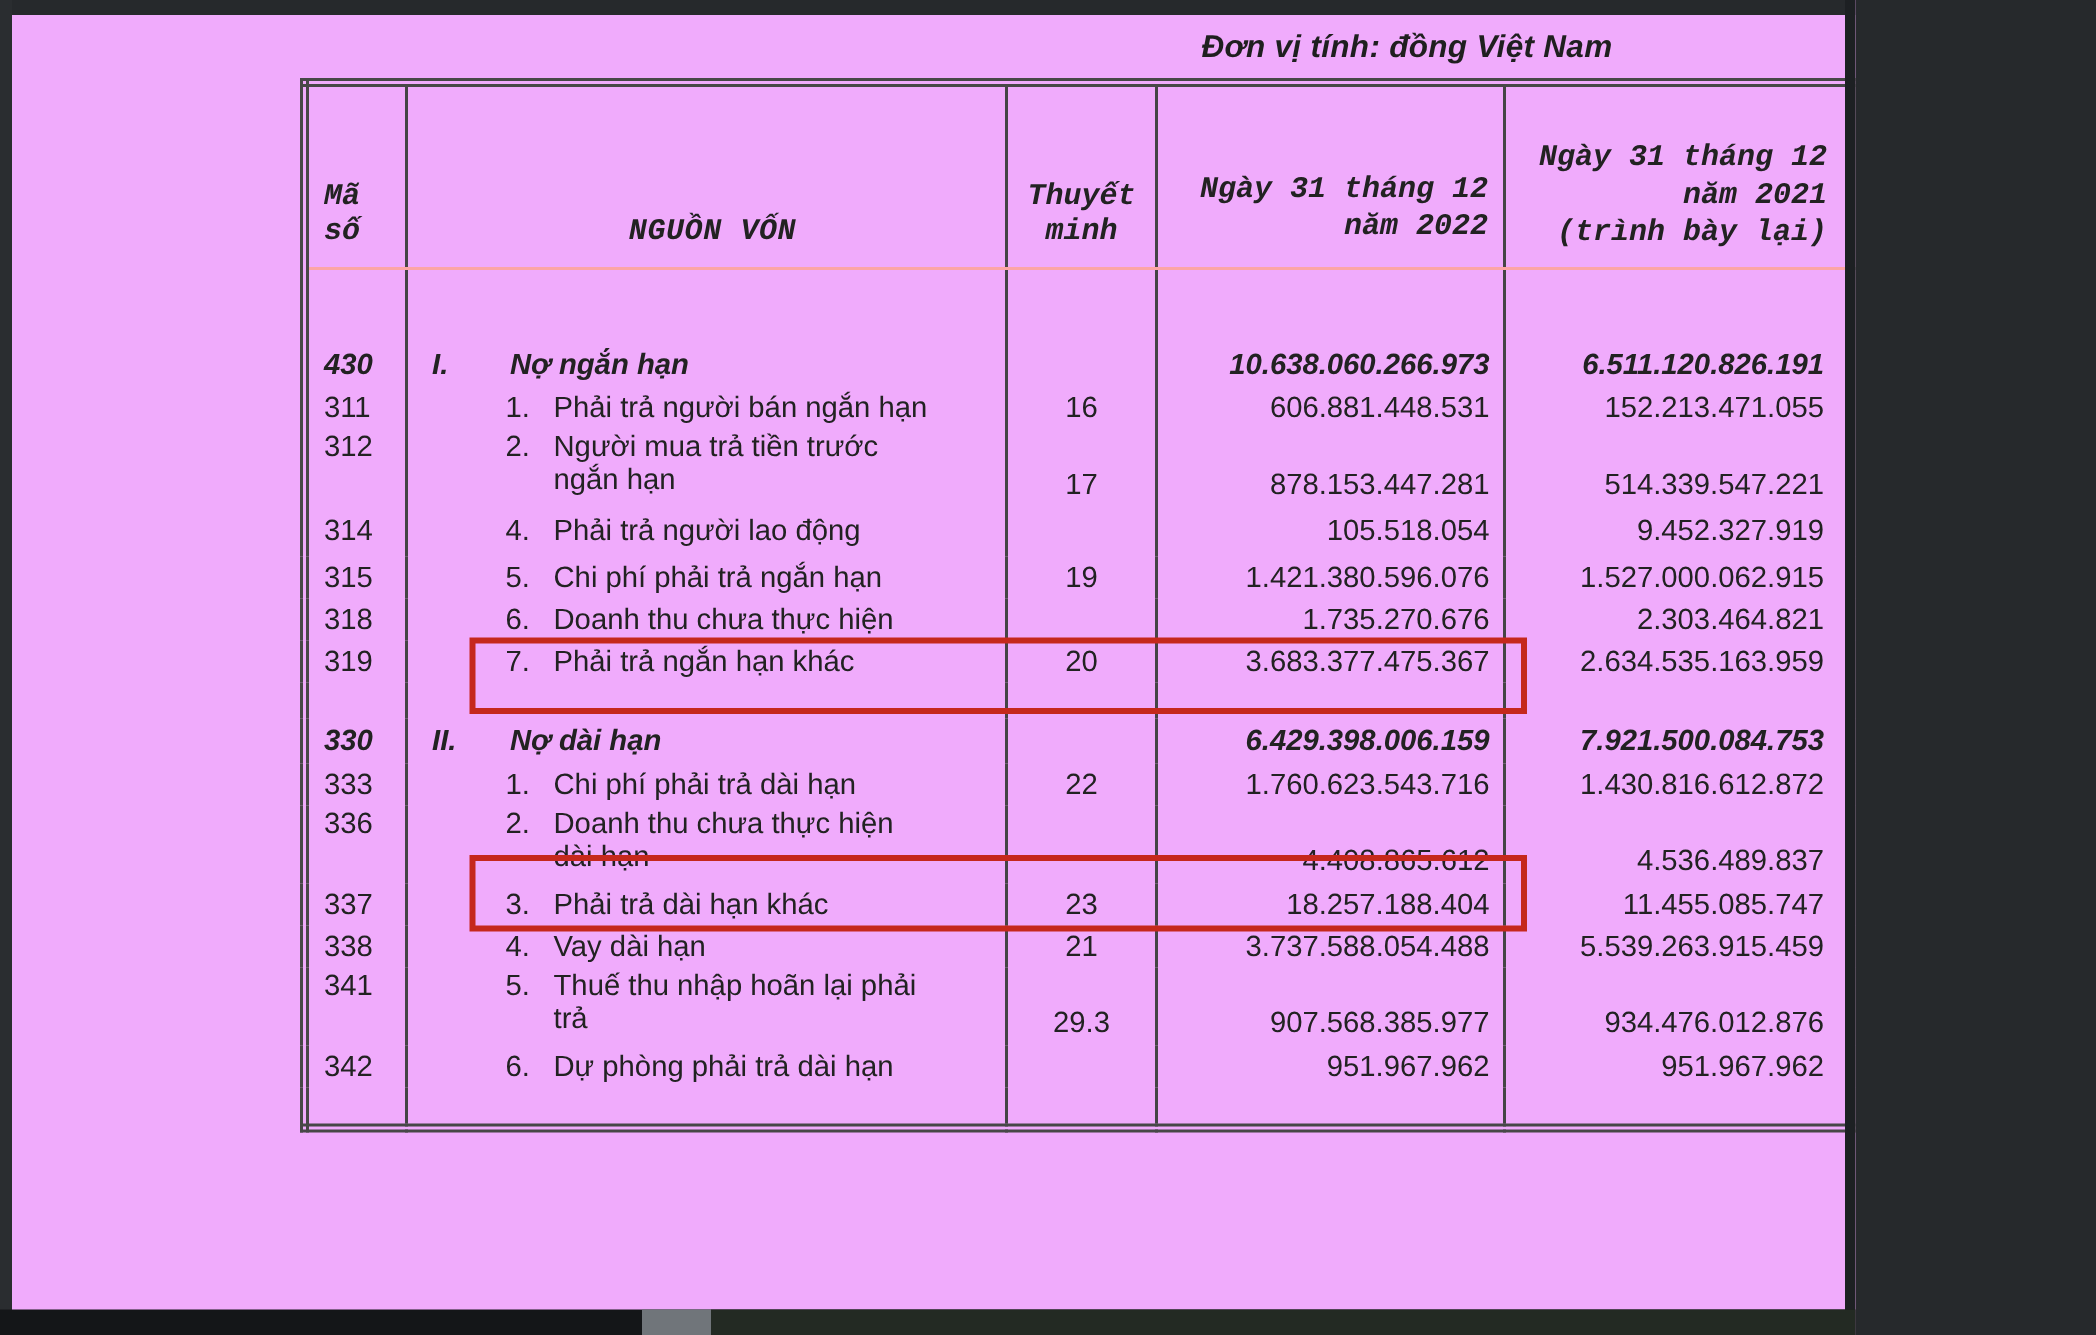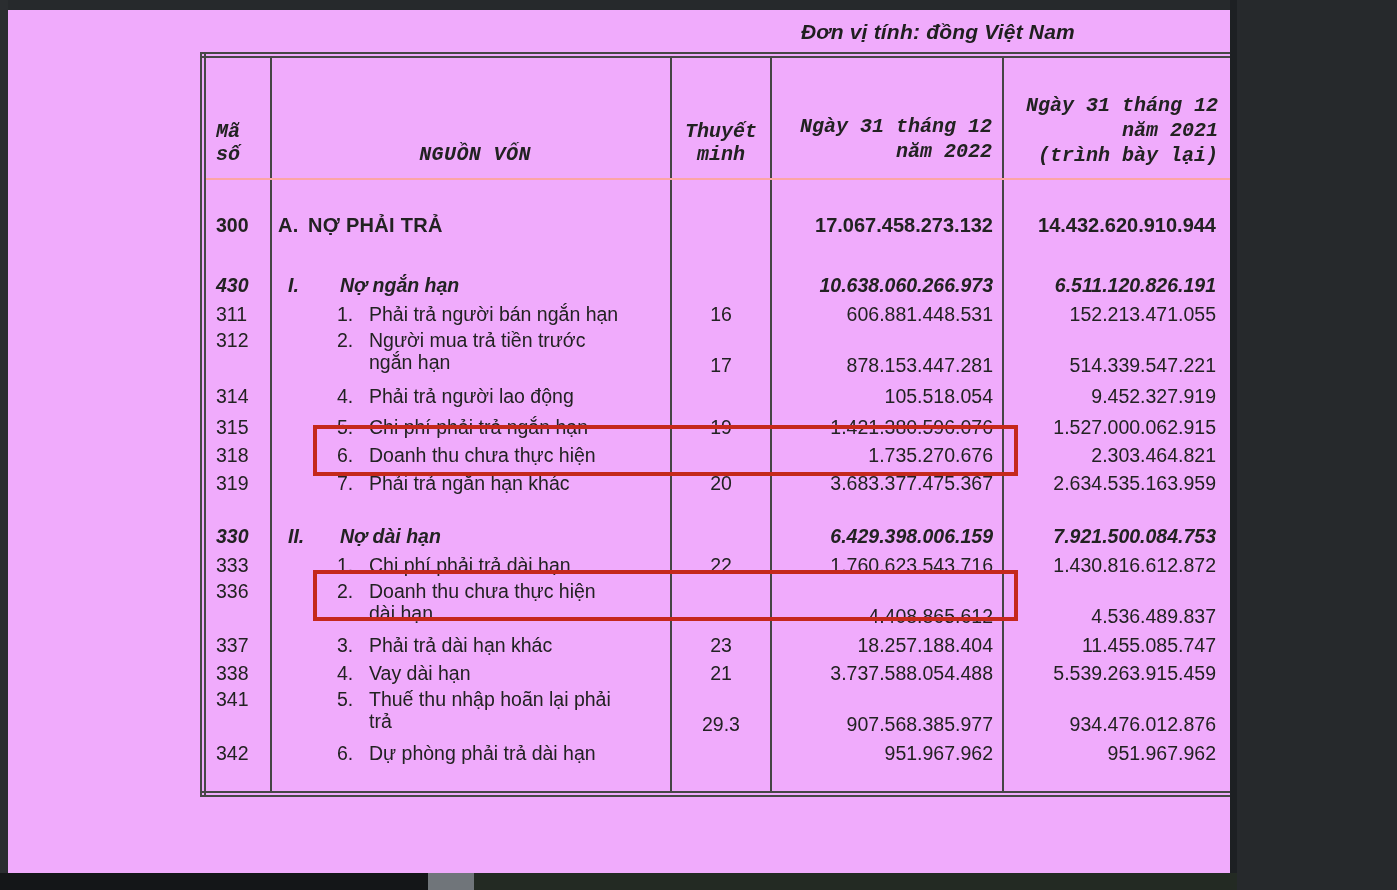--- a/index.html
+++ b/index.html
@@ -98,32 +98,20 @@
       </tr>
     </thead>
     <tbody id="sheet-body">
         <tr class="sp">
           <td class="cc"></td>
           <td class="cn"></td>
           <td class="cno"></td>
           <td class="cv1"></td>
           <td class="cv2"></td>
         </tr>
-        <tr class="t-total">
-    <td class="cc code-b">300</td>
-    <td class="cn">
-      <div class="name-wrap">
-        <span class="prefix">A.</span>
-        <span class="nm">NỢ PHẢI TRẢ</span>
-      </div>
-    </td>
-    <td class="cno"></td>
-    <td class="cv1">17.067.458.273.132</td>
-    <td class="cv2">14.432.620.910.944</td>
-  </tr>
         <tr class="sp">
           <td class="cc"></td>
           <td class="cn"></td>
           <td class="cno"></td>
           <td class="cv1"></td>
           <td class="cv2"></td>
         </tr>
         <tr class="t-group">
     <td class="cc code-bi">430</td>
     <td class="cn">

